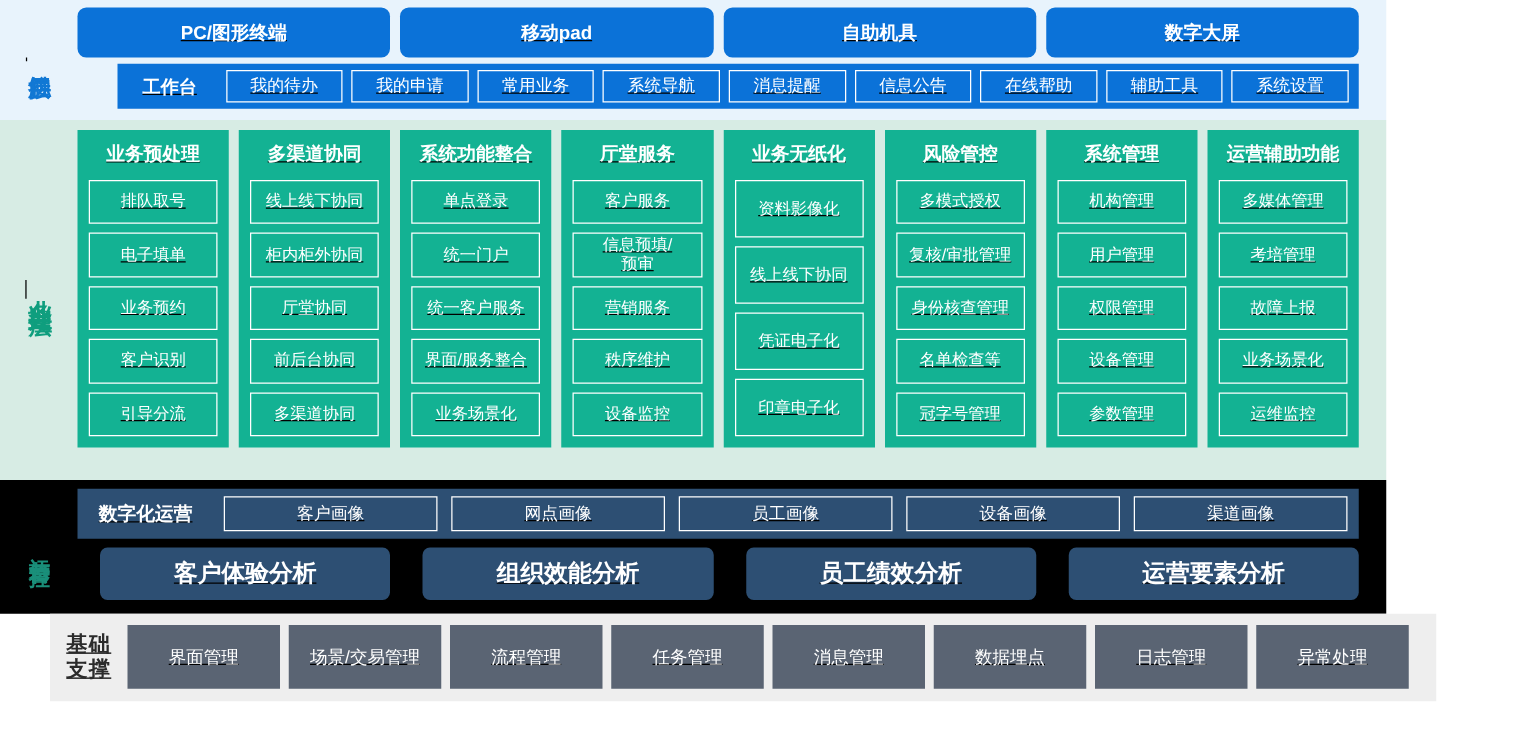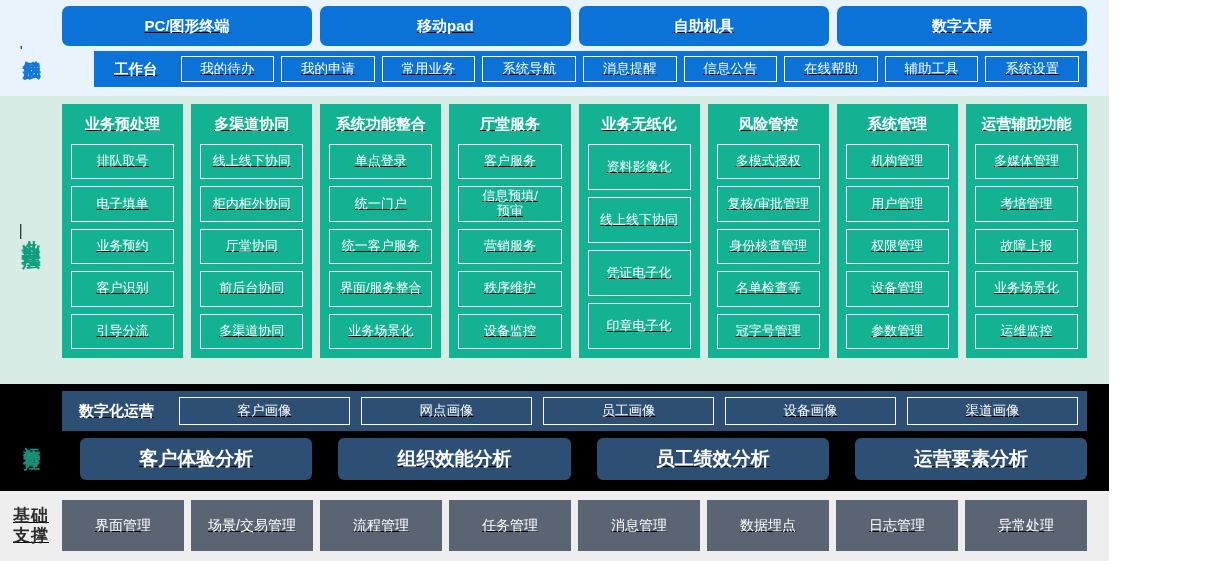--- a/index.html
+++ b/index.html
@@ -201,20 +201,21 @@
     justify-content: center;
     white-space: nowrap;
     margin-left: 18px;
   }
 
   
   .layer-base {
     background: #eeeeee;
     height: 70px;
     padding: 9px 0 10px 0;
+    margin-left: 40px;
   }
   .layer-base .layer-label {
     color: #2b2b2b;
     font-size: 17px;
     letter-spacing: 1px;
     writing-mode: horizontal-tb;
     text-orientation: mixed;
     line-height: 1.12;
     text-align: center;
     white-space: normal;

